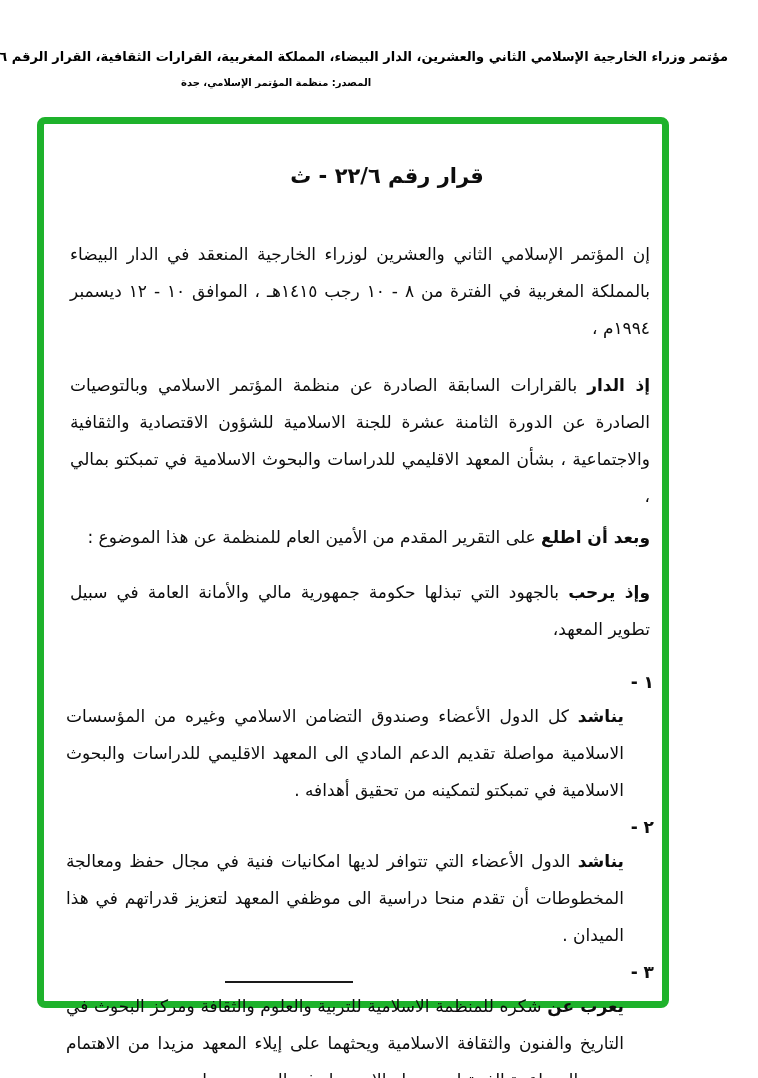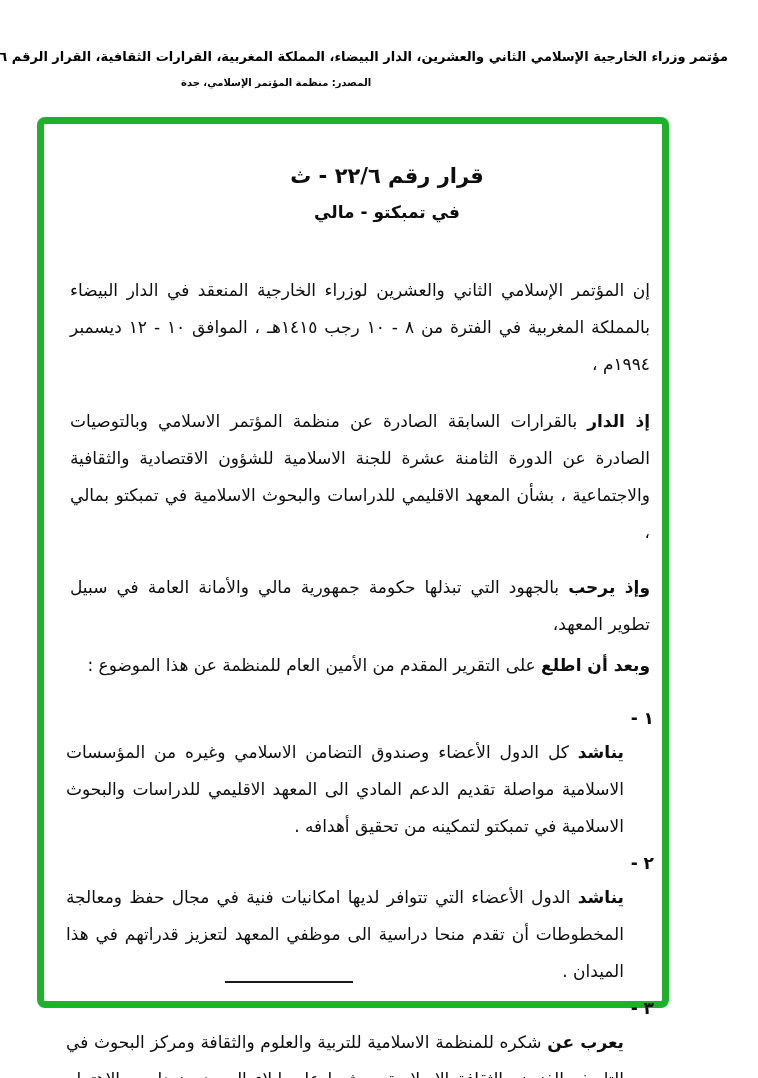--- a/index.html
+++ b/index.html
@@ -67,30 +67,29 @@
 <body>
 
 <div class="hdr1">مؤتمر وزراء الخارجية الإسلامي الثاني والعشرين، الدار البيضاء، المملكة المغربية، القرارات الثقافية، القرار الرقم ٢٢/٦-ث</div>
 <div class="hdr2">المصدر: منظمة المؤتمر الإسلامي، جدة</div>
 
 <div class="frame">
   <div class="content">
 
     <div class="doc-title">
       <div class="t1">قرار رقم ٢٢/٦ - ث</div>
-      <div class="t4">في تمبكتو - مالي</div>
     </div>
 
     <p class="para p1"><b></b><span>إن المؤتمر الإسلامي الثاني والعشرين لوزراء الخارجية المنعقد في الدار البيضاء بالمملكة المغربية في الفترة من ٨ - ١٠ رجب ١٤١٥هـ ، الموافق ١٠ - ١٢ ديسمبر ١٩٩٤م ،</span></p>
 
     <p class="para p2"><b>إذ الدار</b><span> بالقرارات السابقة الصادرة عن منظمة المؤتمر الاسلامي وبالتوصيات الصادرة عن الدورة الثامنة عشرة للجنة الاسلامية للشؤون الاقتصادية والثقافية والاجتماعية ، بشأن المعهد الاقليمي للدراسات والبحوث الاسلامية في تمبكتو بمالي ،</span></p>
 
+    <p class="para p4"><b>وبعد أن اطلع</b><span> على التقرير المقدم من الأمين العام للمنظمة عن هذا الموضوع :</span></p>
+
     <p class="para p3"><b>وإذ يرحب</b><span> بالجهود التي تبذلها حكومة جمهورية مالي والأمانة العامة في سبيل تطوير المعهد،</span></p>
-
-    <p class="para p4"><b>وبعد أن اطلع</b><span> على التقرير المقدم من الأمين العام للمنظمة عن هذا الموضوع :</span></p>
 
     <div class="items">
       <div class="item">
         <div class="item-num">١ -</div>
         <div class="item-text"><b>يناشد</b><span> كل الدول الأعضاء وصندوق التضامن الاسلامي وغيره من المؤسسات الاسلامية مواصلة تقديم الدعم المادي الى المعهد الاقليمي للدراسات والبحوث الاسلامية في تمبكتو لتمكينه من تحقيق أهدافه .</span></div>
       </div>
       <div class="item">
         <div class="item-num">٢ -</div>
         <div class="item-text"><b>يناشد</b><span> الدول الأعضاء التي تتوافر لديها امكانيات فنية في مجال حفظ ومعالجة المخطوطات أن تقدم منحا دراسية الى موظفي المعهد لتعزيز قدراتهم في هذا الميدان .</span></div>
       </div>

